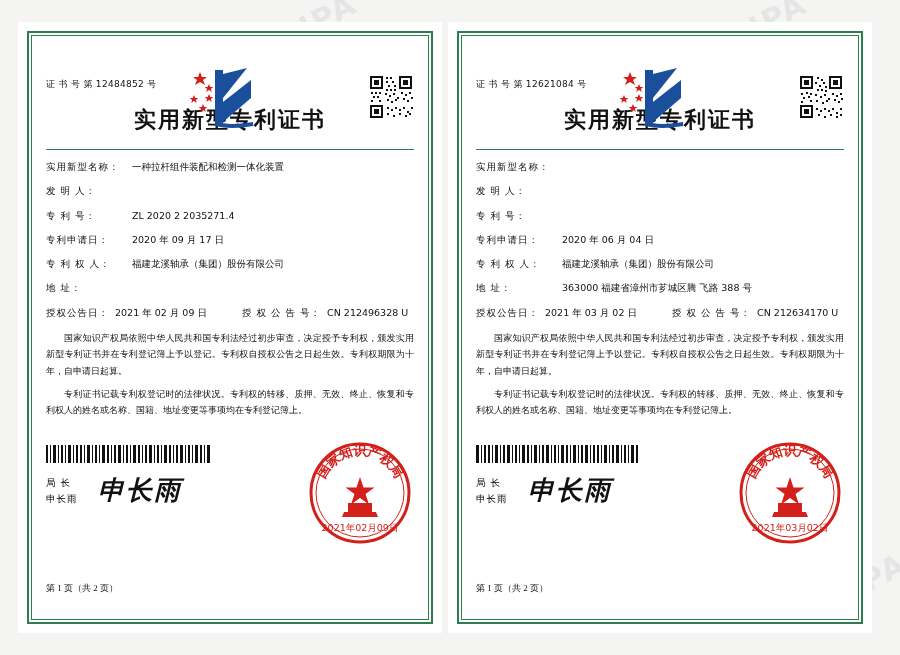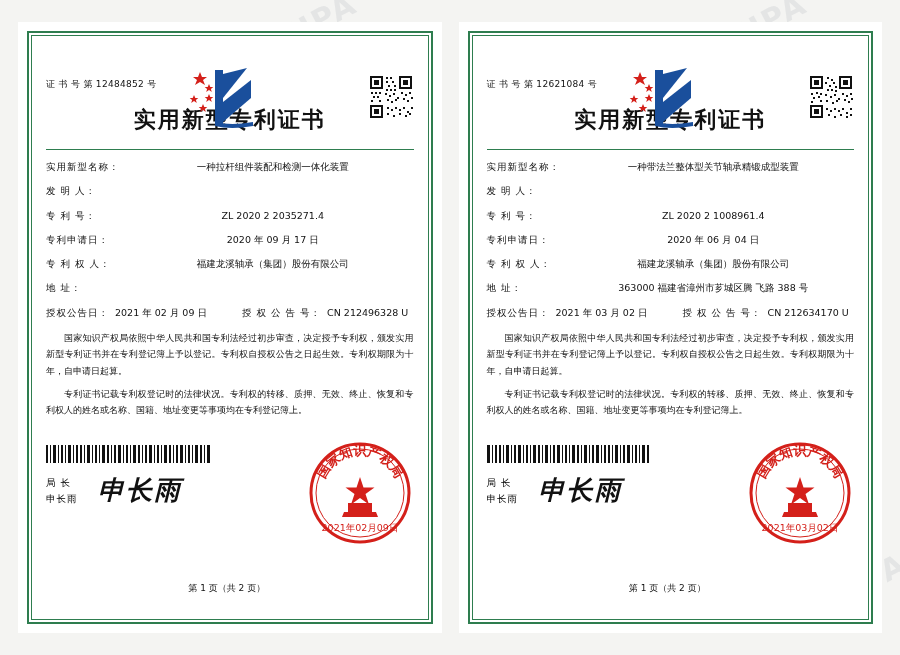--- a/index.html
+++ b/index.html
@@ -6,21 +6,21 @@
   body{
     width:900px;height:655px;
     background:#f4f4f2;
     font-family:"DejaVu Sans","Liberation Sans",sans-serif;
     overflow:hidden;
     position:relative;
   }
   .page-wrap{
     position:absolute;inset:0;
     display:flex;
-    gap:17px;
+    gap:6px;
     padding:22px 18px;
     box-sizing:border-box;
   }
   .cert{
     position:relative;
     width:424px;height:611px;
     background:#ffffff;
     box-sizing:border-box;
     overflow:hidden;
   }
@@ -96,21 +96,21 @@
   .frow{
     display:flex;
     margin-bottom:10px;
     align-items:flex-start;
   }
   .flabel{
     width:86px;
     flex:0 0 86px;
     letter-spacing:1px;
   }
-  .fval{flex:1;word-break:break-all;text-align:center;}
+  .fval{flex:1;word-break:break-all;}
   .two-col{display:flex;margin-bottom:10px;font-size:9.5px;}
   .two-col .seg{display:flex;}
   .two-col .seg.first{width:196px;flex:0 0 196px;}
   .two-col .lab{letter-spacing:1px;margin-right:6px;white-space:nowrap;}
   .para{
     font-size:9px;
     line-height:1.85;
     color:#111;
     text-align:justify;
     text-indent:18px;
@@ -142,22 +142,22 @@
     color:#111;
   }
   .seal{
     position:absolute;
     right:2px;top:-34px;
     width:104px;height:104px;
   }
   .page-label{
     position:absolute;
     left:0;right:6px;bottom:18px;
-    text-align:center;
-    font-size:9px;color:#111;
+    text-align:left;
+    font-size:9px;color:#111;font-family:Liberation Serif, serif;
   }
   
   .wm{
     position:absolute;
     font-family:"DejaVu Sans","Liberation Sans",sans-serif;
     font-size:30px;
     font-weight:bold;
     color:rgba(120,130,150,0.13);
     transform:rotate(-28deg);
     pointer-events:none;
@@ -484,28 +484,26 @@
         <span>号</span>
       </div>
 
       <div class="title">实用新型专利证书</div>
 
       <div class="divider"></div>
 
       <div class="fields">
         <div class="frow">
           <div class="flabel">实用新型名称：</div>
-          <div class="fval">一种带法兰整体型关节轴承精锻成型装置</div>
         </div>
         <div class="frow">
           <div class="flabel">发 明 人：</div>
         </div>
         <div class="frow">
           <div class="flabel">专 利 号：</div>
-          <div class="fval">ZL 2020 2 1008961.4</div>
         </div>
         <div class="frow">
           <div class="flabel">专利申请日：</div>
           <div class="fval">2020 年 06 月 04 日</div>
         </div>
         <div class="frow">
           <div class="flabel">专 利 权 人：</div>
           <div class="fval">福建龙溪轴承（集团）股份有限公司</div>
         </div>
         <div class="frow">

